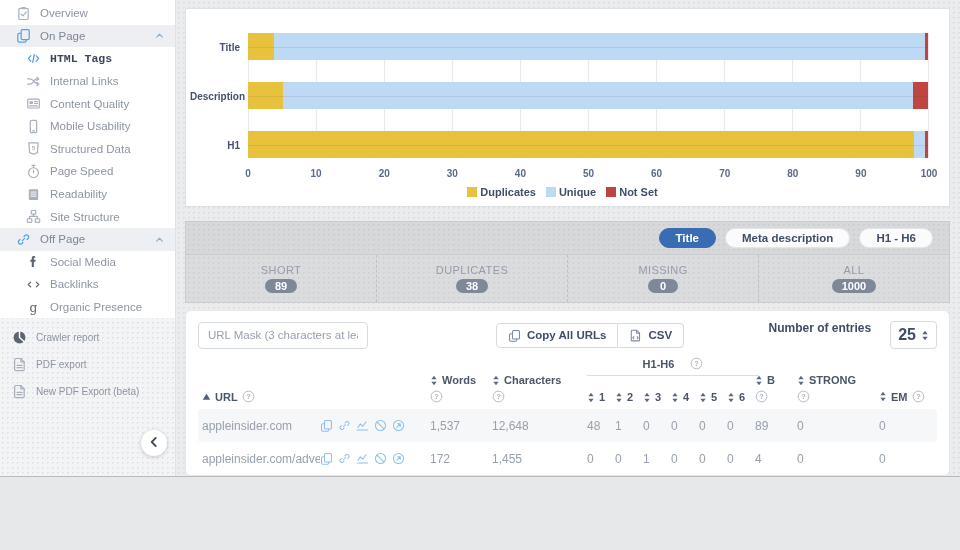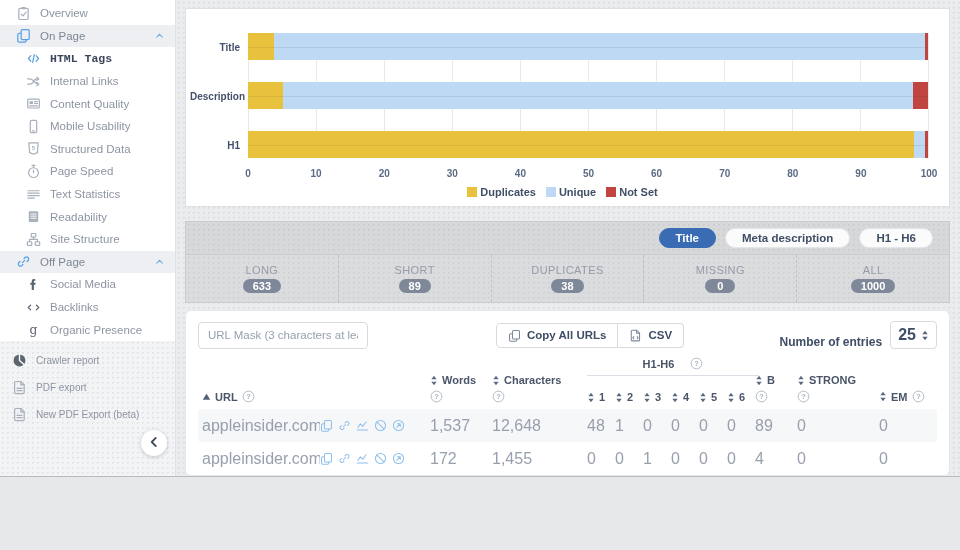--- a/index.html
+++ b/index.html
@@ -80,21 +80,21 @@
   .url-mask { width:170px; height:27px; border:1px solid #d7dbe0; border-radius:4px; padding:0 9px; font-size:11.5px; color:#3f4e66;
     font-family:"Liberation Sans",sans-serif; outline:none; }
   .url-mask::placeholder { color:#97a0af; }
   .btn-group { display:flex; margin-left:128px; }
   .btn { display:flex; align-items:center; gap:6px; background:#fff; border:1px solid #d7dbe0; padding:5px 11px;
     font-size:11.5px; font-weight:700; color:#3f4e66; cursor:pointer; font-family:"Liberation Sans",sans-serif; }
   .btn .icn { display:inline-flex; width:13px; height:13px; color:#7e899b; }
   .btn .icn svg { width:13px; height:13px; }
   .btn:first-child { border-radius:4px 0 0 4px; }
   .btn + .btn { border-left:0; border-radius:0 4px 4px 0; }
-  .entries { margin-left:auto; display:flex; align-items:flex-end; gap:8px; }
+  .entries { margin-left:auto; display:flex; align-items:flex-start; gap:19px; }
   .entries-label { font-size:12px; font-weight:700; color:#3f4e66; }
   .select { display:flex; align-items:center; gap:5px; border:1px solid #d7dbe0; border-radius:4px; padding:4px 7px;
     font-size:16px; font-weight:700; color:#3f4e66; cursor:pointer; }
   .select .icn { display:inline-flex; width:8px; height:11px; color:#55617a; }
   .select .icn svg { width:8px; height:11px; }
 
   
   .tbl { margin-top:4px; }
   .thead { position:relative; }
   .h-group { position:absolute; left:389px; width:172px; top:4px; text-align:center; font-size:11px; font-weight:700; color:#4a5568;
@@ -105,21 +105,21 @@
   .c-url{width:118px;flex:none}.c-act{width:110px;flex:none}.c-words{width:62px;flex:none}.c-chars{width:95px;flex:none}
   .c-h{width:28px;flex:none}.c-b{width:42px;flex:none}.c-strong{width:82px;flex:none}.c-em{width:52px;flex:none}
   .sort { display:inline-flex; width:8px; height:11px; color:#5b6880; cursor:pointer; }
   .sort svg { width:8px; height:11px; }
   .asc { display:inline-flex; width:9px; height:8px; color:#55617a; }
   .asc svg { width:9px; height:8px; }
   .q { display:inline-flex; width:13px; height:13px; color:#aab2bf; }
   .q svg { width:13px; height:13px; }
   .tr { display:flex; align-items:center; height:33px; padding:0 4px; border-radius:3px; }
   .tr.alt { background:#f6f7f8; }
-  .td { font-size:16px; color:#98a0ae; overflow:hidden; white-space:nowrap; }
+  .td { font-size:12px; color:#98a0ae; overflow:hidden; white-space:nowrap; }
   .td.c-act { display:flex; align-items:center; gap:5px; color:#8fc0ec; }
   .td.c-act .icn { display:inline-flex; width:13px; height:13px; cursor:pointer; }
   .td.c-act .icn svg { width:13px; height:13px; }
 </style>
 </head>
 <body>
 
 <div class="app">
 
   <aside class="sidebar">
@@ -196,28 +196,20 @@
           <span class="side-label">Structured Data</span>
         </div>
         <div class="side-item subitem">
           <span class="icn">
             <svg viewBox="0 0 16 16" fill="none" stroke="currentColor" stroke-width="1.3" stroke-linecap="round" stroke-linejoin="round">
               <circle cx="8" cy="9.2" r="5.2"></circle>
               <path d="M8 9.2V6.4M6.4 1.4h3.2M8 1.4v2.4"></path>
             </svg>
           </span>
           <span class="side-label">Page Speed</span>
-        </div>
-        <div class="side-item subitem">
-          <span class="icn">
-            <svg viewBox="0 0 16 16" fill="none" stroke="currentColor" stroke-width="1.3" stroke-linecap="round" stroke-linejoin="round">
-              <path d="M2 4h12M2 6.6h12M2 9.2h12M2 11.8h7"></path>
-            </svg>
-          </span>
-          <span class="side-label">Text Statistics</span>
         </div>
         <div class="side-item subitem">
           <span class="icn">
             <svg viewBox="0 0 16 16" fill="none" stroke="currentColor" stroke-width="1.3" stroke-linecap="round" stroke-linejoin="round">
               <rect x="3" y="2.4" width="10" height="11.4" rx="1" fill="currentColor" stroke="none"></rect>
               <path d="M5.2 5.4h5.6M5.2 7.6h5.6M5.2 9.8h5.6" stroke="#fff" stroke-width="1"></path>
             </svg>
           </span>
           <span class="side-label">Readability</span>
         </div>
@@ -369,24 +361,20 @@
       </div>
     </section>
 
     <div class="tabs-strip">
         <button class="tab-pill active">Title</button>
         <button class="tab-pill">Meta description</button>
         <button class="tab-pill">H1 - H6</button>
       </div>
 
     <div class="stats-strip">
-        <div class="stat-cell">
-          <span class="stat-label">LONG</span>
-          <span class="stat-badge">633</span>
-        </div>
         <div class="stat-cell">
           <span class="stat-label">SHORT</span>
           <span class="stat-badge">89</span>
         </div>
         <div class="stat-cell">
           <span class="stat-label">DUPLICATES</span>
           <span class="stat-badge">38</span>
         </div>
         <div class="stat-cell">
           <span class="stat-label">MISSING</span>

